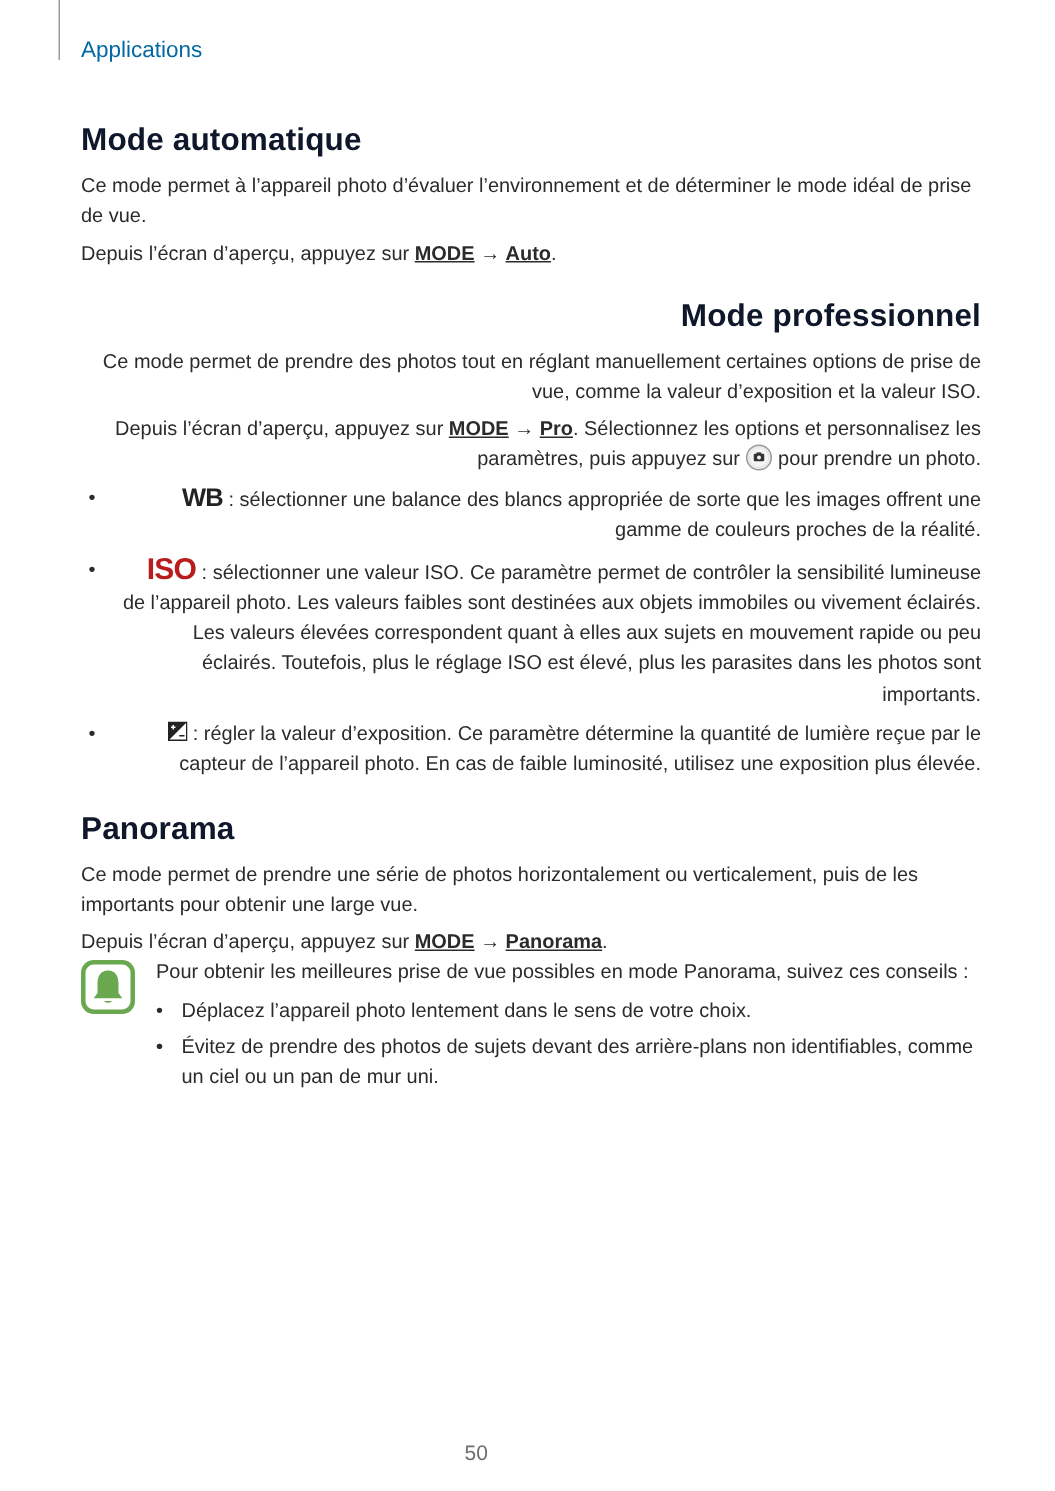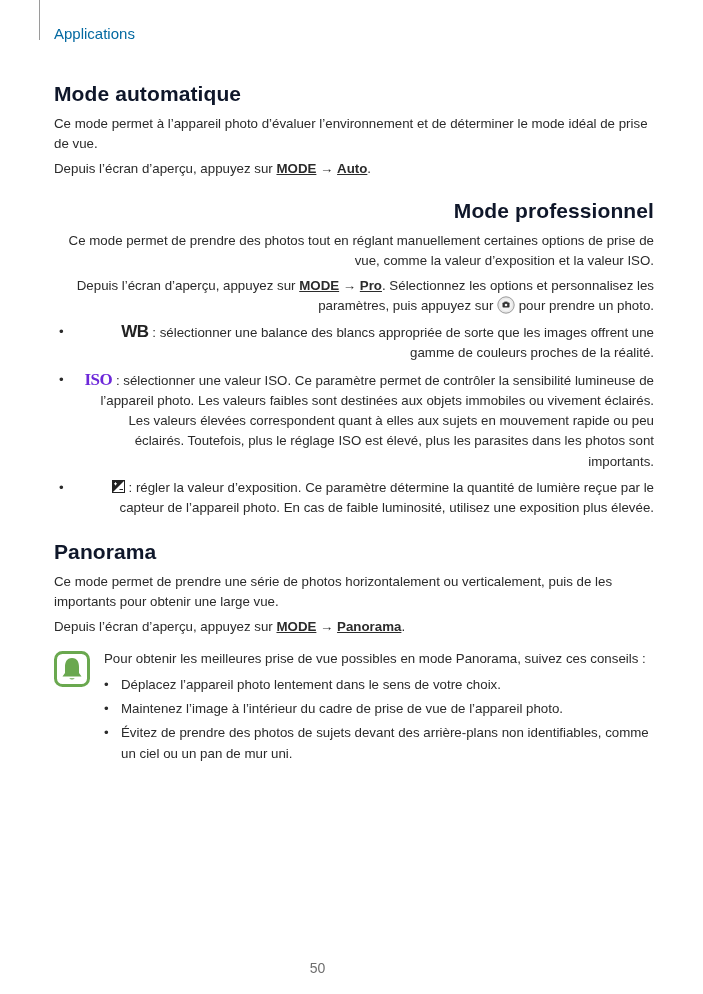--- a/index.html
+++ b/index.html
@@ -23,24 +23,24 @@
   strong { font-weight: bold; text-decoration: underline; }
   .sec1 h2 { margin-bottom: 8px; }
   .sec2 { margin-top: 20px; text-align: right; }
   .sec2 h2 { margin-bottom: 8px; }
   .sec3 { margin-top: 21px; }
   .sec3 h2 { margin-bottom: 8px; }
   ul.bullets { list-style: none; margin: 6px 0 0 0; padding: 0; }
   ul.bullets li { position: relative; padding-left: 26px; font-size: 13.3px; line-height: 20.3px; margin-bottom: 6px; }
   ul.bullets li .dot { position: absolute; left: 5px; top: 0; }
   .wb-icon { font-weight: bold; font-size: 17px; color: #222; letter-spacing: -0.5px; }
-  .iso-icon { font-weight: bold; font-size: 17px; color: #6d28d9; letter-spacing: -0.5px; font-family: Liberation Serif, serif; }
+  .iso-icon { font-weight: bold; font-size: 20px; color: #b91c1c; letter-spacing: -0.5px; }
   .ev-icon { display: inline-block; width: 13px; height: 13px; vertical-align: -1px; }
   .shutter-icon { display: inline-block; width: 18px; height: 18px; vertical-align: -4px; }
-  .note { display: flex; margin-top: 12px; }
+  .note { display: flex; margin-top: 0; }
   .note-icon { width: 36px; height: 36px; margin-right: 14px; flex-shrink: 0; margin-top: 2px; }
   .note-body { flex: 1; }
   .note-body p { margin-bottom: 6px; }
   .note-list { list-style: none; margin: 0; padding: 0; }
   .note-list li { position: relative; padding-left: 17px; font-size: 13.3px; line-height: 20.3px; margin-bottom: 4px; }
   .note-list li .dot { position: absolute; left: 0; top: 0; }
   .page-number {
     position: absolute; left: 0; width: 635px; top: 960px; text-align: center; font-size: 14px; color: #6e6e6e;
   }
 </style>
@@ -104,21 +104,21 @@
         <svg width="36" height="36" viewBox="0 0 36 36">
           <rect x="1.5" y="1.5" width="33" height="33" rx="7" fill="#ffffff" stroke="#6aa84f" stroke-width="3"></rect>
           <path d="M18 7 C12.5 7 11 11.5 11 16 L11 22 L8.5 25.5 L27.5 25.5 L25 22 L25 16 C25 11.5 23.5 7 18 7 Z" fill="#6aa84f"></path>
           <path d="M15.2 27.3 Q18 29.8 20.8 27.3 Z" fill="#6aa84f"></path>
         </svg>
       </div>
       <div class="note-body">
         <p>Pour obtenir les meilleures prise de vue possibles en mode Panorama, suivez ces conseils :</p>
         <ul class="note-list">
           <li><span class="dot">•</span><span>Déplacez l’appareil photo lentement dans le sens de votre choix.</span></li>
-          <li><span class="dot">•</span><span>Maintenez l’image à l’intérieur du cadre de prise de vue de l’appareil photo.</span></li>
+          <li><span class="dot">•</span></li>
           <li><span class="dot">•</span><span>Évitez de prendre des photos de sujets devant des arrière-plans non identifiables, comme un ciel ou un pan de mur uni.</span></li>
         </ul>
       </div>
     </div>
   </section>
 </div>
 
 <div class="page-number">50</div>
 
 </body></html>

